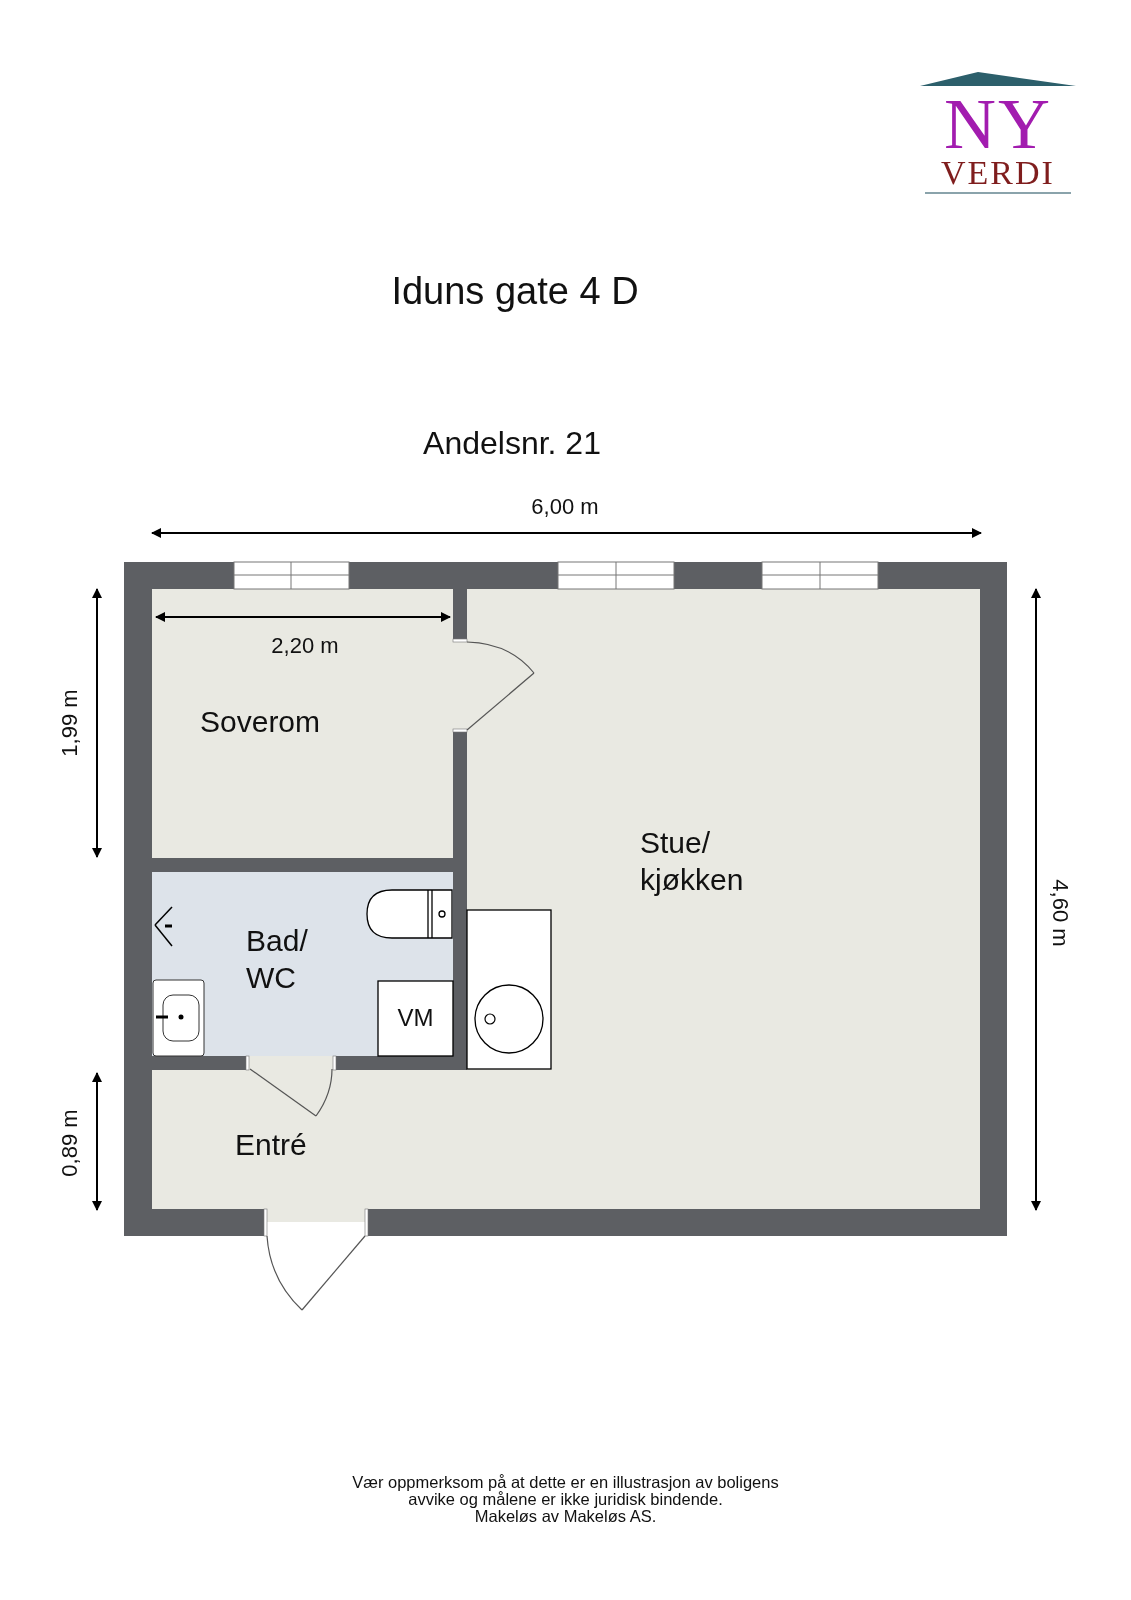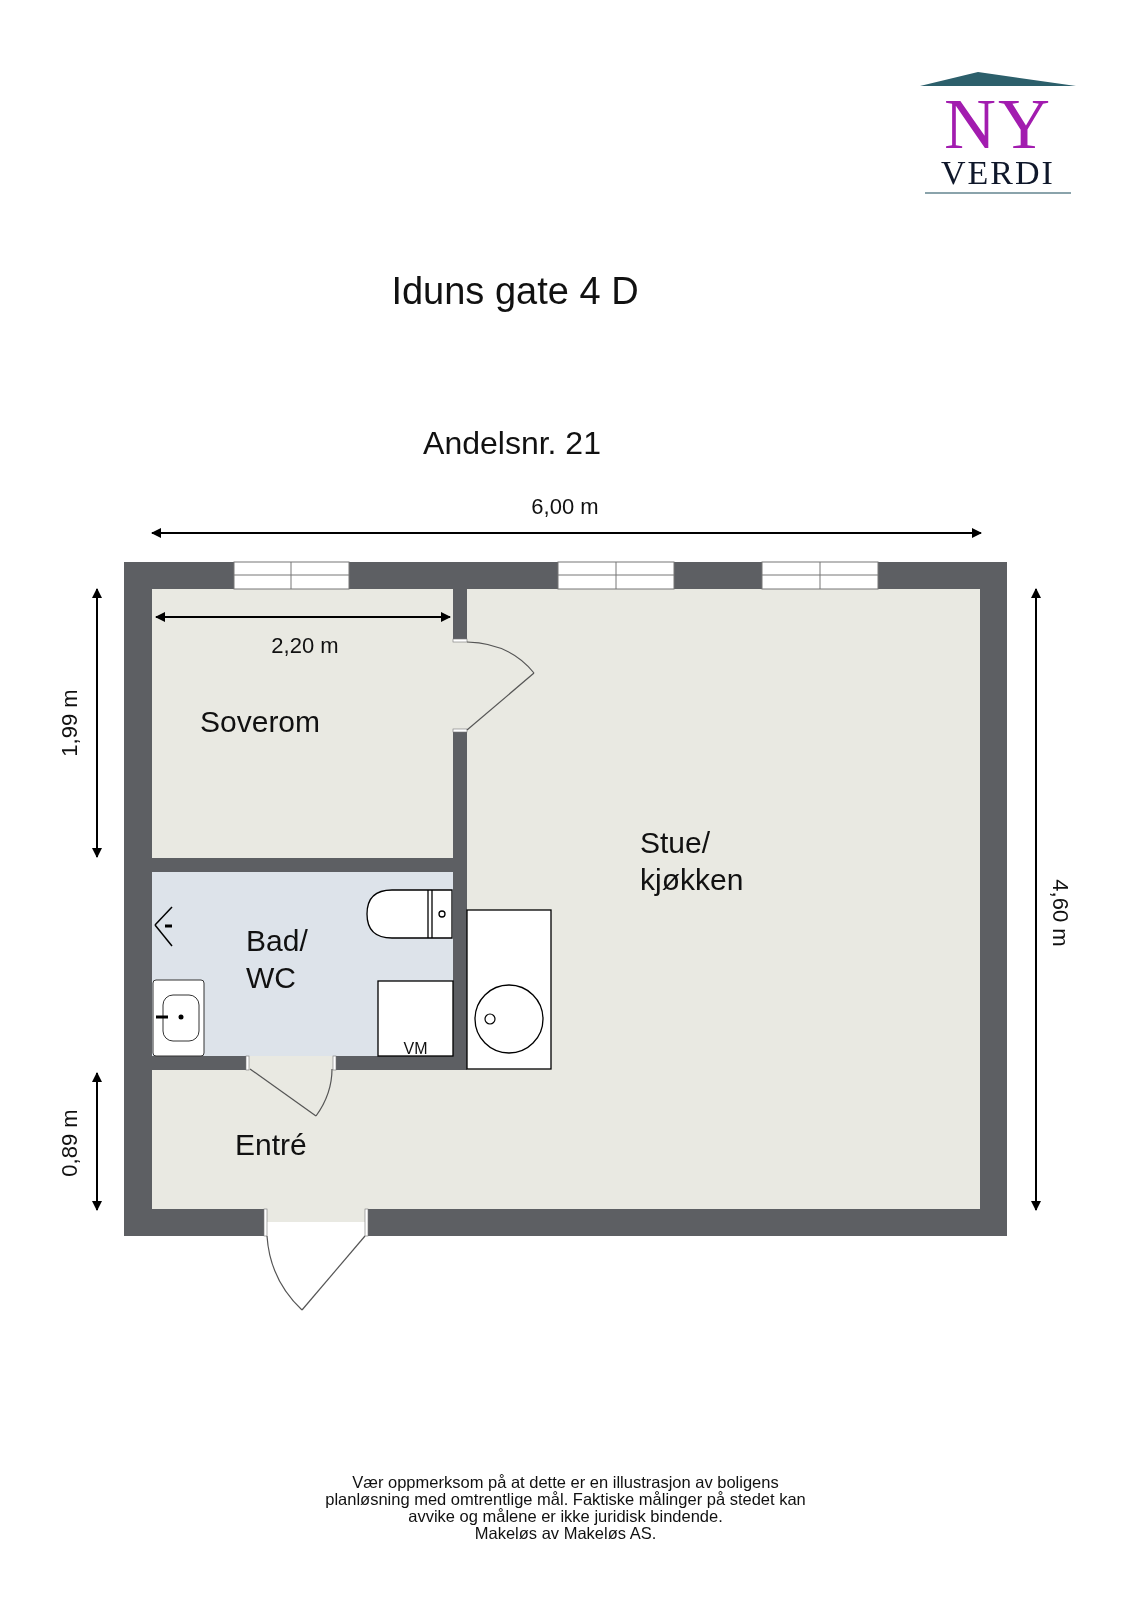--- a/index.html
+++ b/index.html
@@ -1,20 +1,20 @@
 <!DOCTYPE html>
 <html><head>
 <meta charset="utf-8">
 <style>
   html, body { margin:0; padding:0; background:#ffffff; }
   body { width:1131px; height:1600px; position:relative; overflow:hidden; font-family:"Liberation Sans", sans-serif; color:#111; }
   .abs { position:absolute; }
   .logo { left:918px; top:68px; width:160px; height:130px; }
   .logo-ny { position:absolute; left:0; top:20px; width:160px; text-align:center; font-family:"Liberation Serif", serif; font-size:72px; color:#a21caf; line-height:1; letter-spacing:2px; }
-  .logo-verdi { position:absolute; left:0; top:88px; width:160px; text-align:center; font-family:"Liberation Serif", serif; font-size:34px; color:#0f172a; line-height:1; letter-spacing:2px; }
+  .logo-verdi { position:absolute; left:0; top:88px; width:160px; text-align:center; font-family:"Liberation Serif", serif; font-size:34px; color:#7f1d1d; line-height:1; letter-spacing:2px; }
   .logo-line { position:absolute; left:7px; top:124px; width:146px; height:2px; background:#8aa3ab; }
   .logo-roof { position:absolute; left:0; top:0; }
   .title { left:0; width:1030px; top:270px; text-align:center; font-size:38px; }
   .subtitle { left:0; width:1024px; top:425px; text-align:center; font-size:32px; }
   .dim { font-size:22px; }
   .room-label { font-size:30px; text-align:left; line-height:37px; }
   .disclaimer { left:0; width:1131px; top:1474px; text-align:center; font-size:16.5px; line-height:17px; }
 </style>
 </head>
 <body>
@@ -131,20 +131,19 @@
 <div class="abs room-label" style="left:200px;top:703px;width:205px;">Soverom</div>
 <div class="abs room-label" style="left:640px;top:824px;width:200px;">
   <div>Stue/</div>
   <div>kjøkken</div>
 </div>
 <div class="abs room-label" style="left:246px;top:922px;width:120px;">
   <div>Bad/</div>
   <div>WC</div>
 </div>
 <div class="abs room-label" style="left:235px;top:1126px;width:140px;">Entré</div>
-<div class="abs" style="left:378px;top:1004px;width:75px;text-align:center;font-size:16px;margin-top:36px;">VM</div>
+<div class="abs" style="left:378px;top:1004px;width:75px;text-align:center;font-size:24px;">VM</div>
 
 <div class="abs disclaimer">
   <div>Vær oppmerksom på at dette er en illustrasjon av boligens</div>
-  <div>planløsning med omtrentlige mål. Faktiske målinger på stedet kan</div>
   <div>avvike og målene er ikke juridisk bindende.</div>
   <div>Makeløs av Makeløs AS.</div>
 </div>
 
 </body></html>

